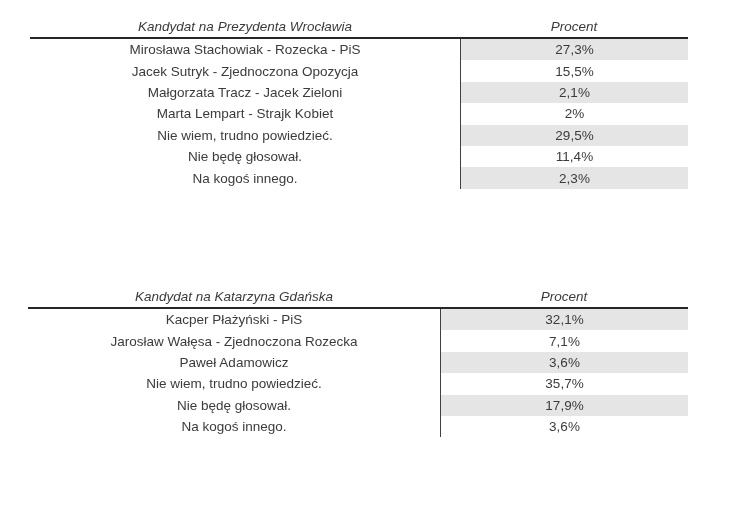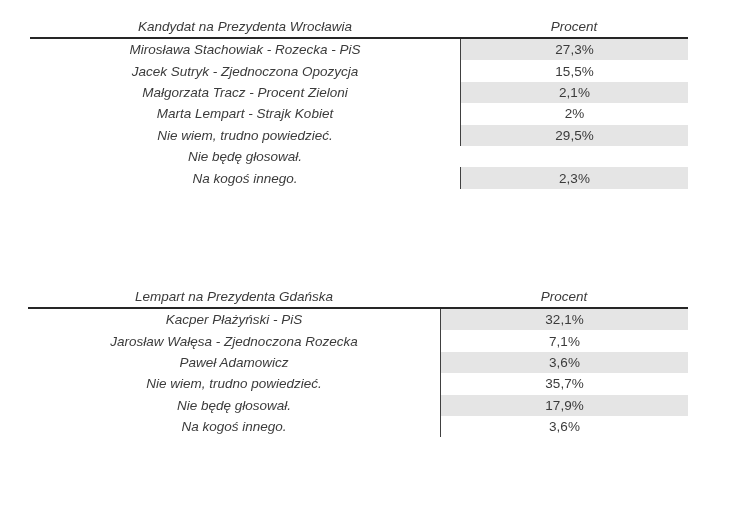--- a/index.html
+++ b/index.html
@@ -47,21 +47,21 @@
     align-items: stretch;
   }
   .td {
     font-size: 13.5px;
     text-align: center;
     display: flex;
     align-items: center;
     justify-content: center;
     box-sizing: border-box;
   }
-  .td.name { font-style: italic; }
+  .td.name { }
   .td.pct {
     border-left: 1.5px solid #404040;
     font-style: normal;
   }
   .tr.shaded .td.pct { background: #e5e5e5; }
 </style>
 </head>
 <body>
 
 <div class="canvas">
@@ -74,44 +74,45 @@
     <div class="tbody">
         <div class="tr shaded">
           <div class="td name">Mirosława Stachowiak - Rozecka - PiS</div>
           <div class="td pct">27,3%</div>
         </div>
         <div class="tr">
           <div class="td name">Jacek Sutryk - Zjednoczona Opozycja</div>
           <div class="td pct">15,5%</div>
         </div>
         <div class="tr shaded">
-          <div class="td name">Małgorzata Tracz - Procent Zieloni</div>
+          <div class="td name">Małgorzata Tracz - Jacek Zieloni</div>
           <div class="td pct">2,1%</div>
         </div>
         <div class="tr">
           <div class="td name">Marta Lempart - Strajk Kobiet</div>
           <div class="td pct">2%</div>
         </div>
         <div class="tr shaded">
           <div class="td name">Nie wiem, trudno powiedzieć.</div>
           <div class="td pct">29,5%</div>
         </div>
         <div class="tr">
           <div class="td name">Nie będę głosował.</div>
+          <div class="td pct">11,4%</div>
         </div>
         <div class="tr shaded">
           <div class="td name">Na kogoś innego.</div>
           <div class="td pct">2,3%</div>
         </div>
       </div>
   </div>
 
   <div class="poll-table table-2">
     <div class="thead">
-      <div class="th name">Lempart na Prezydenta Gdańska</div>
+      <div class="th name">Kandydat na Katarzyna Gdańska</div>
       <div class="th pct">Procent</div>
     </div>
     <div class="tbody">
         <div class="tr shaded">
           <div class="td name">Kacper Płażyński - PiS</div>
           <div class="td pct">32,1%</div>
         </div>
         <div class="tr">
           <div class="td name">Jarosław Wałęsa - Zjednoczona Rozecka</div>
           <div class="td pct">7,1%</div>

